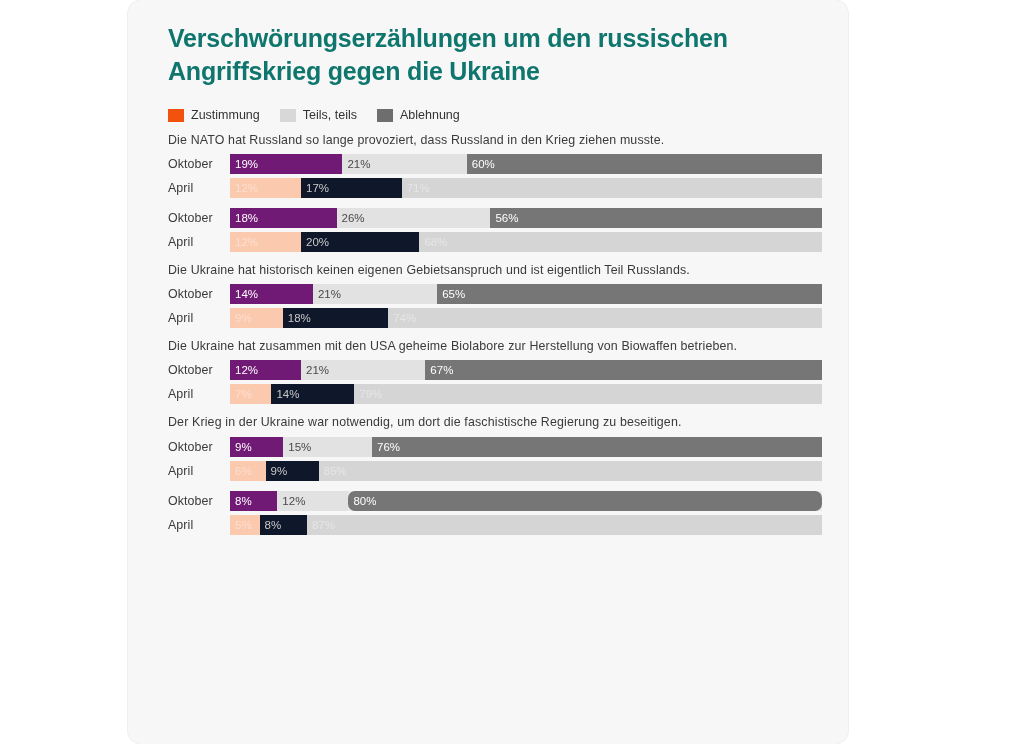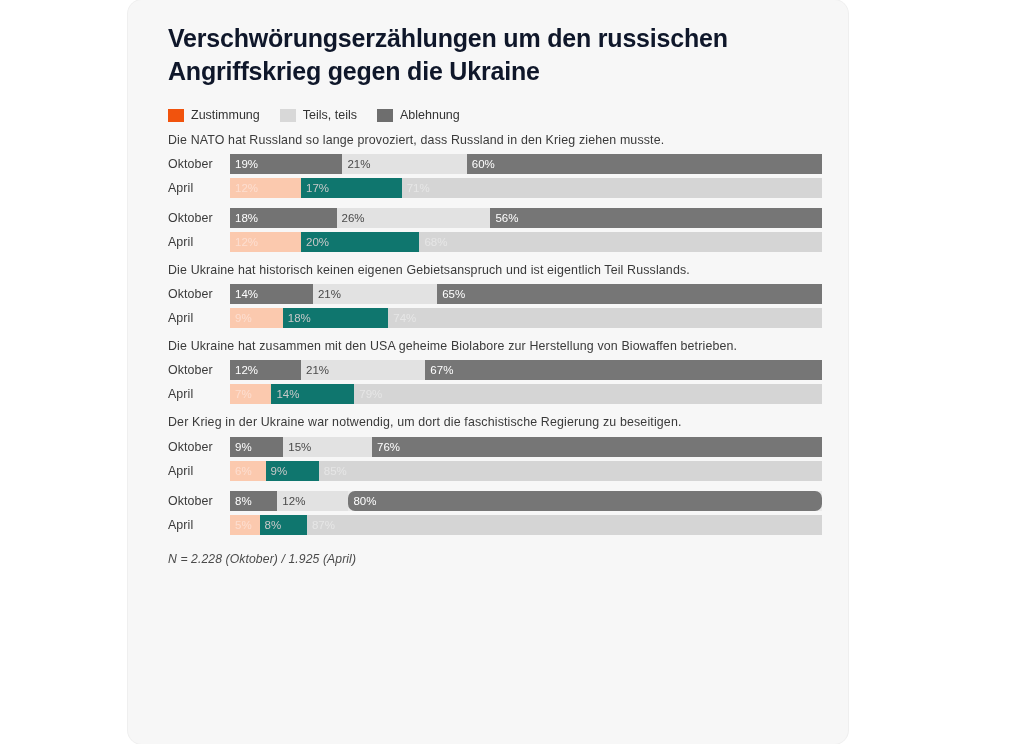--- a/index.html
+++ b/index.html
@@ -25,21 +25,21 @@
     height: 744px;
     background: #f7f7f7;
     border-radius: 14px;
     box-shadow: 0 0 0 1px #efefef;
     box-sizing: border-box;
     padding: 22px 26px 10px 26px;
   }
   .title {
     font-size: 25px;
     font-weight: bold;
-    color: #0f172a;
+    color: #0f766e;
     line-height: 1.32;
     letter-spacing: -0.2px;
     margin: 0 0 0 14px;
   }
   .legend {
     display: flex;
     align-items: center;
     margin: 20px 0 10px 14px;
     gap: 20px;
   }
@@ -97,30 +97,30 @@
   }
   .seg span {
     position: absolute;
     left: 5px;
     top: 2px;
     font-size: 11.5px;
     line-height: 16px;
     white-space: nowrap;
   }
   
-  .oct .s-agree { background: #737373; padding-left: 24px; }
+  .oct .s-agree { background: #701a75; padding-left: 24px; }
   .oct .s-agree span { color: #ffffff; }
   .oct .s-partly { background: #e2e2e2; }
   .oct .s-partly span { color: #4a4a4a; }
   .oct .s-reject { background: #767676; }
   .oct .s-reject span { color: #ffffff; }
   
   .apr .s-agree { background: #fbc9ae; }
   .apr .s-agree span { color: #fdded0; }
-  .apr .s-partly { background: #0f766e; }
+  .apr .s-partly { background: #0f172a; }
   .apr .s-partly span { color: #c9c9c9; }
   .apr .s-reject { background: #d5d5d5; }
   .apr .s-reject span { color: #e6e6e6; }
 
   .footer {
     margin: 16px 0 0 14px;
     font-size: 12.2px;
     color: #4a4a4a;
     line-height: 1.42;
     letter-spacing: 0.1px;
@@ -334,17 +334,16 @@
               </div>
               <div class="seg s-reject" style="width: 87%;">
                 <span>87%</span>
               </div>
             </div>
           </div>
         </div>
       </div>
 
     <div class="footer">
-      <div class="nline">N = 2.228 (Oktober) / 1.925 (April)</div>
     </div>
 
   </div>
 </div>
 
 </body></html>

